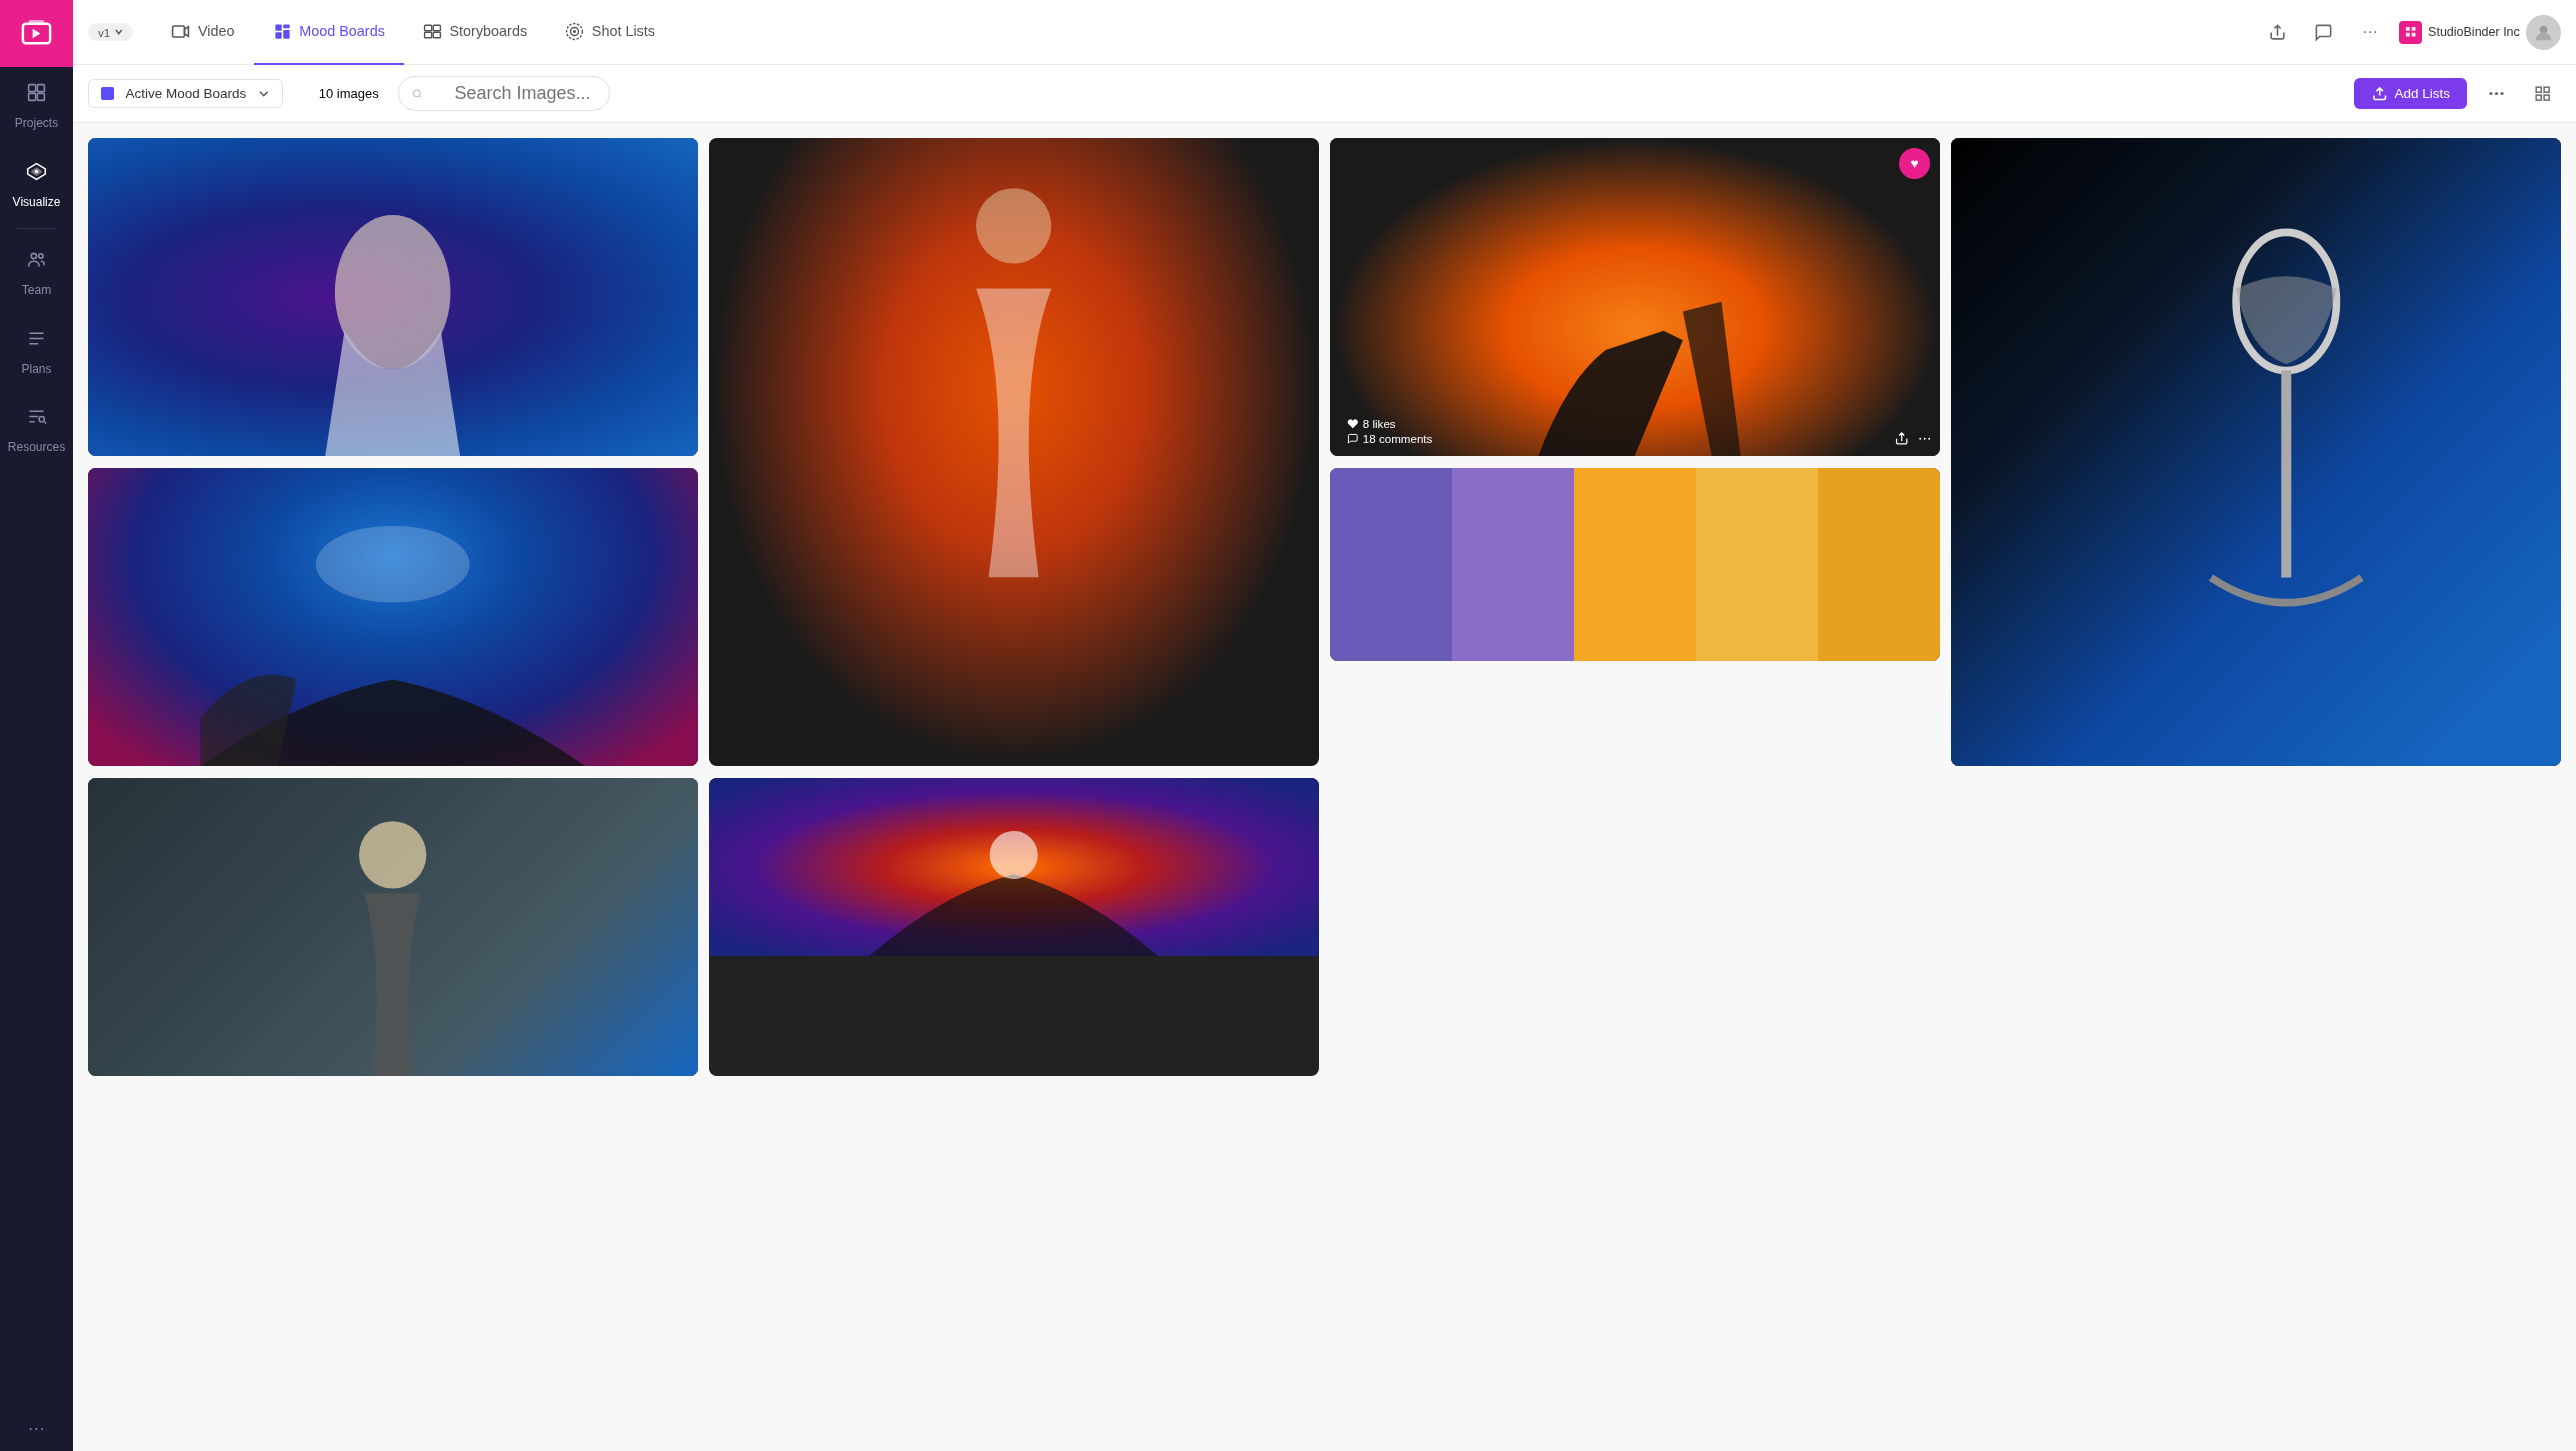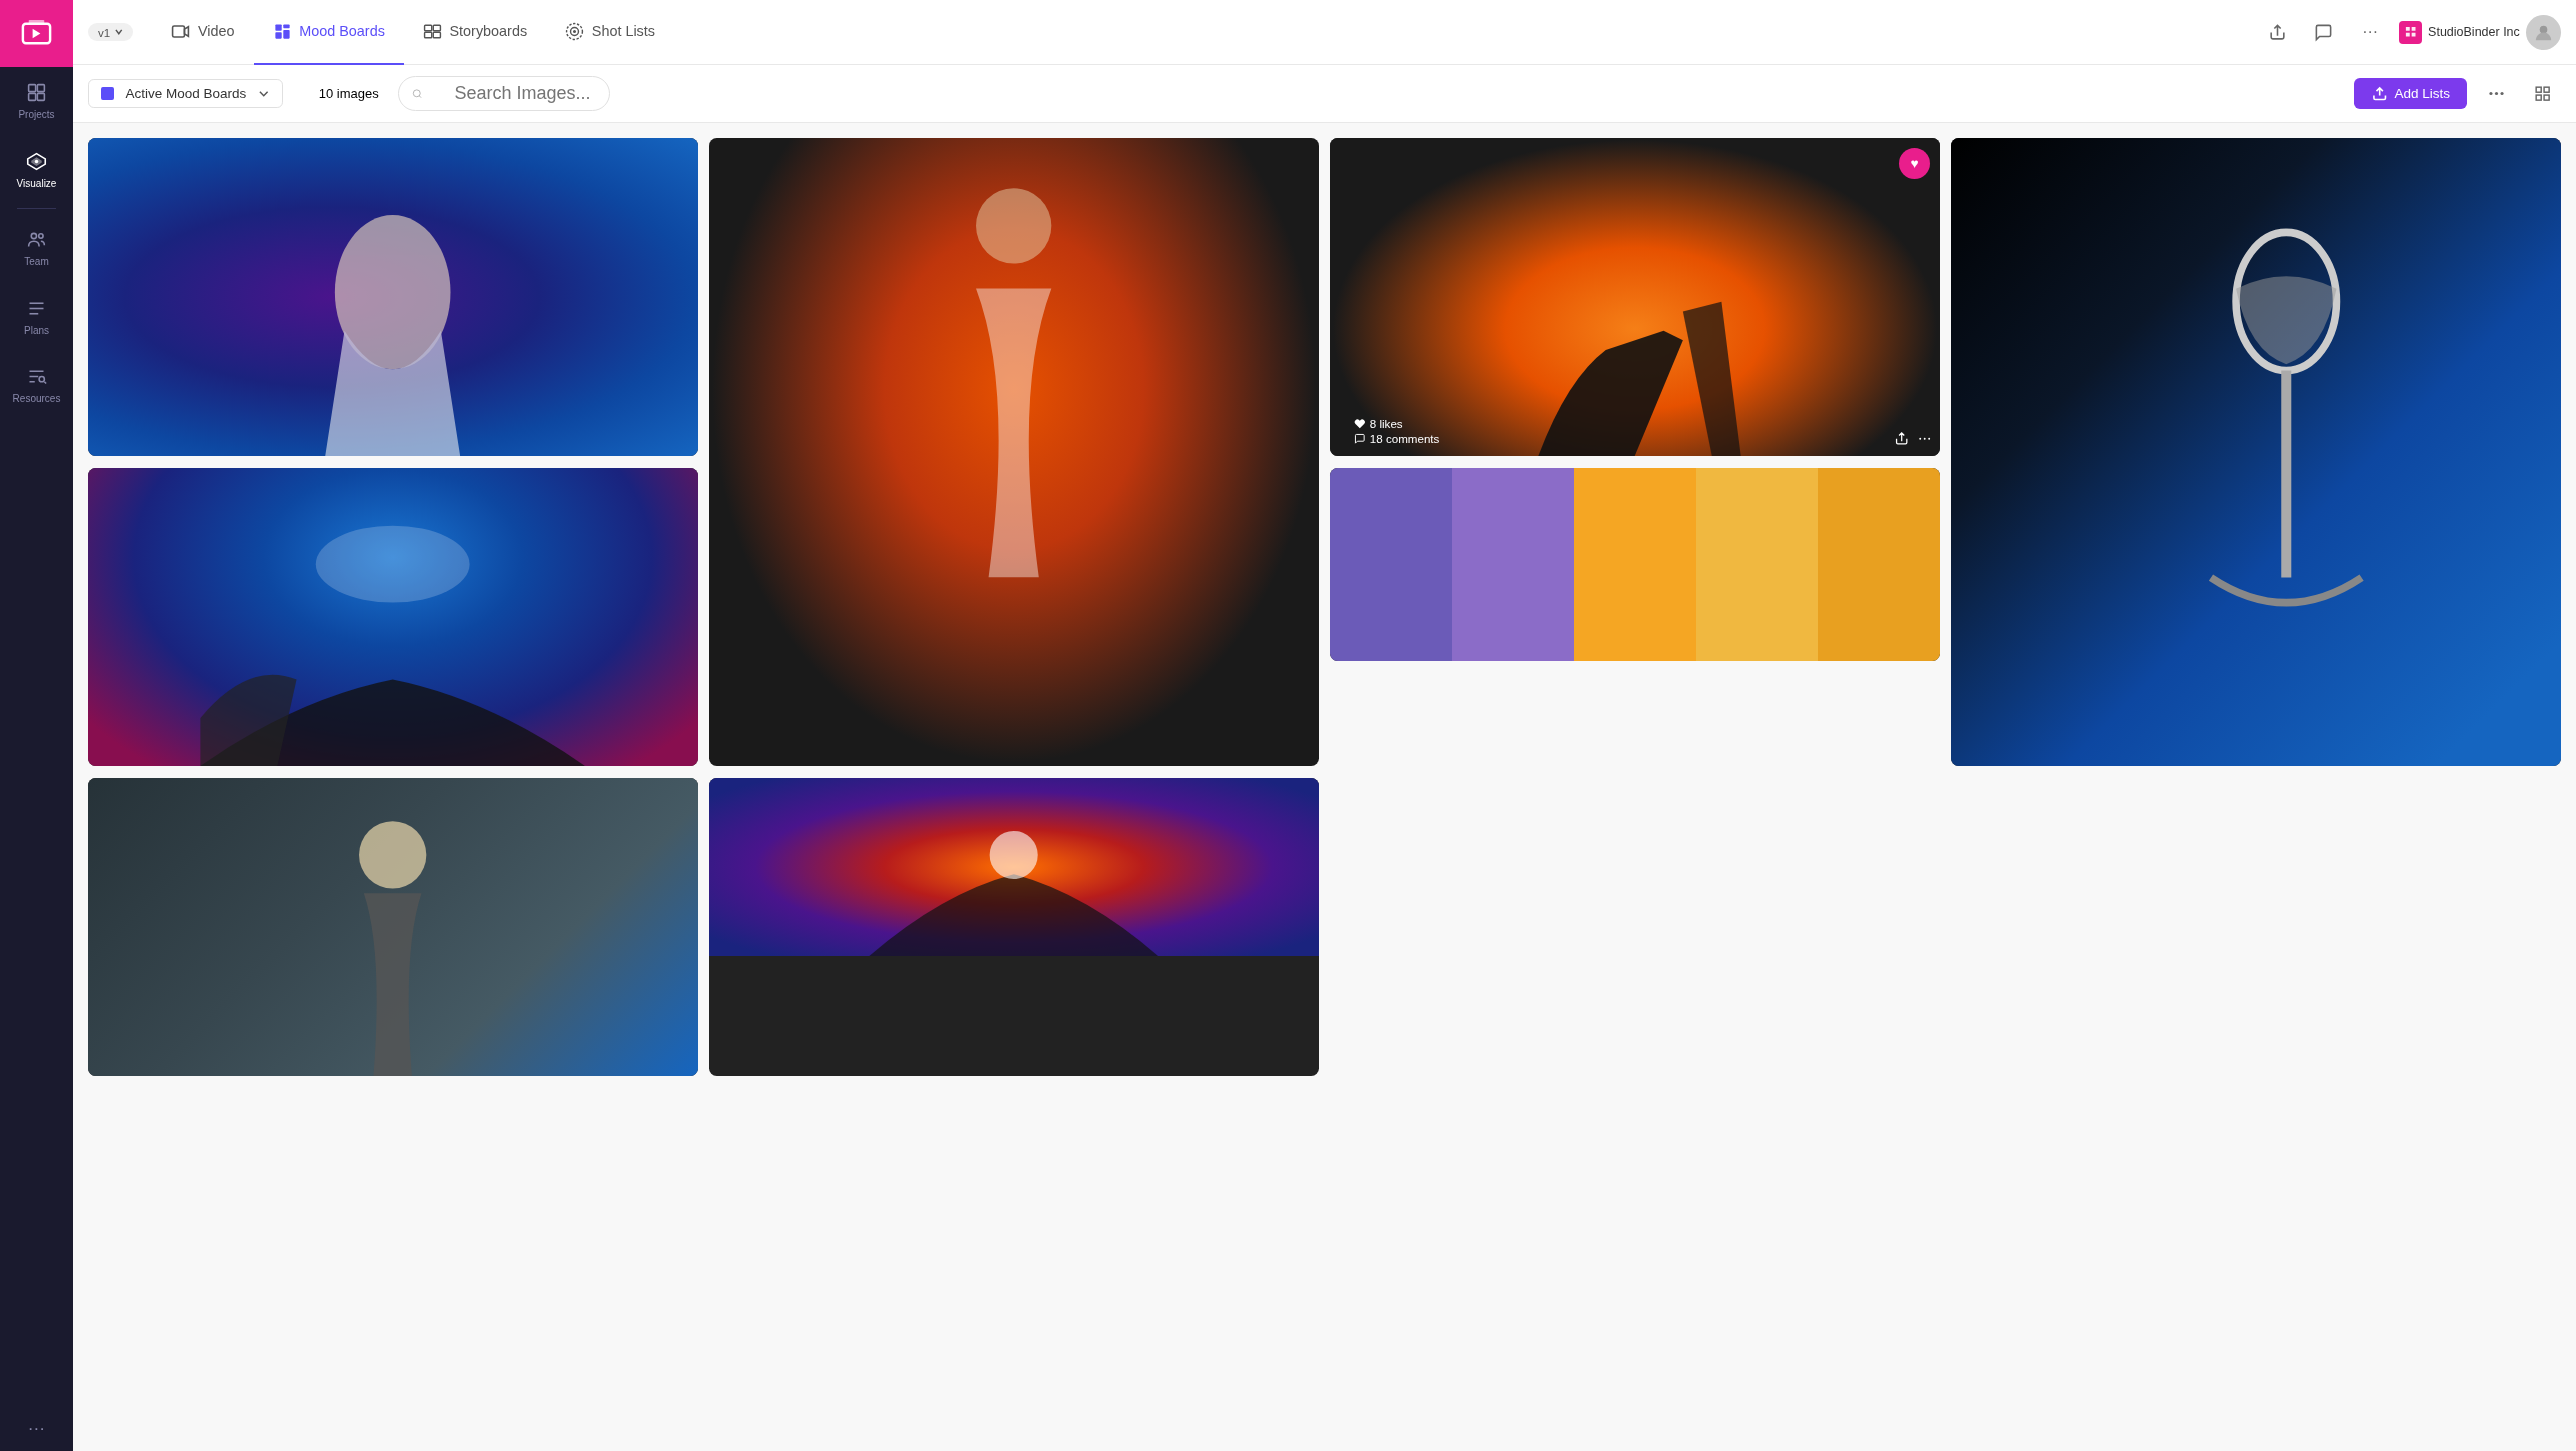--- a/index.html
+++ b/index.html
@@ -21,24 +21,24 @@
       background: #e91e8c;
       display: flex; align-items: center; justify-content: center;
       cursor: pointer;
     }
     .sidebar-logo svg { width: 35px; height: 35px; fill: white; }
     .sidebar-item {
       width: 100%;
       display: flex; flex-direction: column; align-items: center;
       padding: 15.4px 7.7px;
       color: #8888aa;
-      font-size: 10px;
+      font-size: 12px;
       cursor: pointer;
       text-align: center;
-      gap: 6px;
+      gap: 13px;
     }
     .sidebar-item.active { color: #ffffff; }
     .sidebar-item svg { width: 21px; height: 21px; }
     .sidebar-divider { width: 39px; height: 1px; background: #333355; margin: 3.9px 0; }
     .sidebar-more { color: #8888aa; font-size: 17.3px; padding: 11.6px; cursor: pointer; }
 
     
     .main {
       flex: 1;
       display: flex;
@@ -158,21 +158,21 @@
     }
     .gallery-item .like-badge {
       position: absolute; top: 9.6px; right: 9.6px;
       width: 31px; height: 31px;
       background: #e91e8c;
       border-radius: 50%;
       display: flex; align-items: center; justify-content: center;
       color: white; font-size: 13.5px;
     }
     .gallery-item .stats {
-      position: absolute; bottom: 9.6px; left: 24px;
+      position: absolute; bottom: 9.6px; left: 17px;
       color: white; font-size: 11.6px;
     }
     .gallery-item .stats-actions {
       position: absolute; bottom: 9.6px; right: 7.7px;
       display: flex; gap: 7.7px; align-items: center;
       color: white;
     }
     .stat-row { display: flex; align-items: center; gap: 3.9px; margin-bottom: 1.9px; }
 
     

